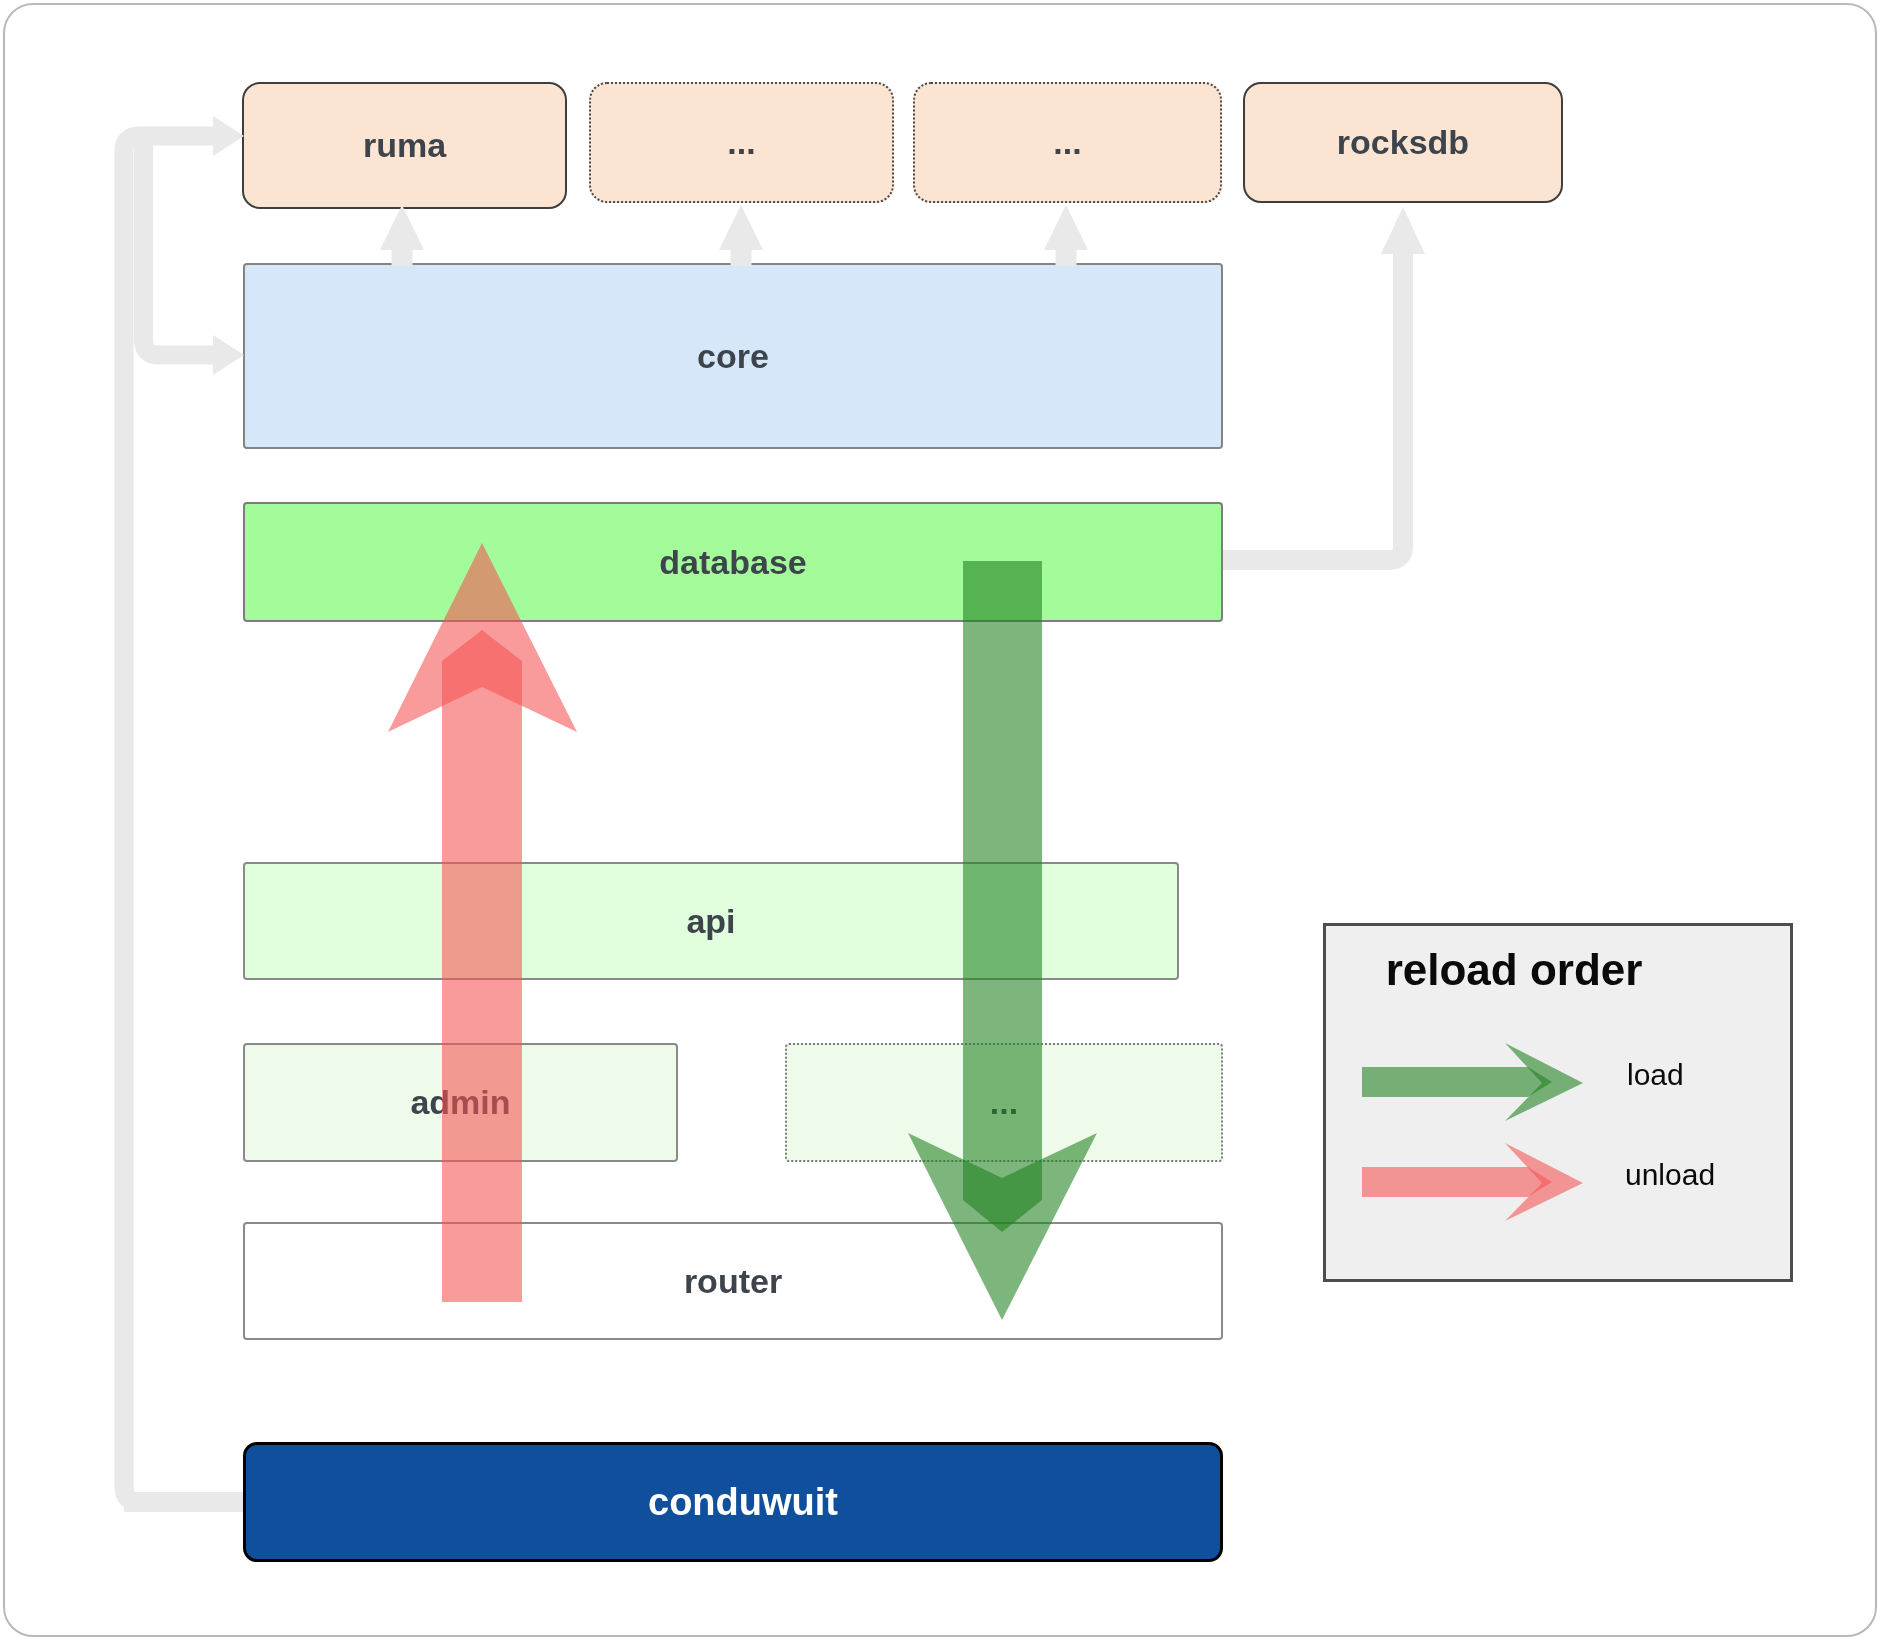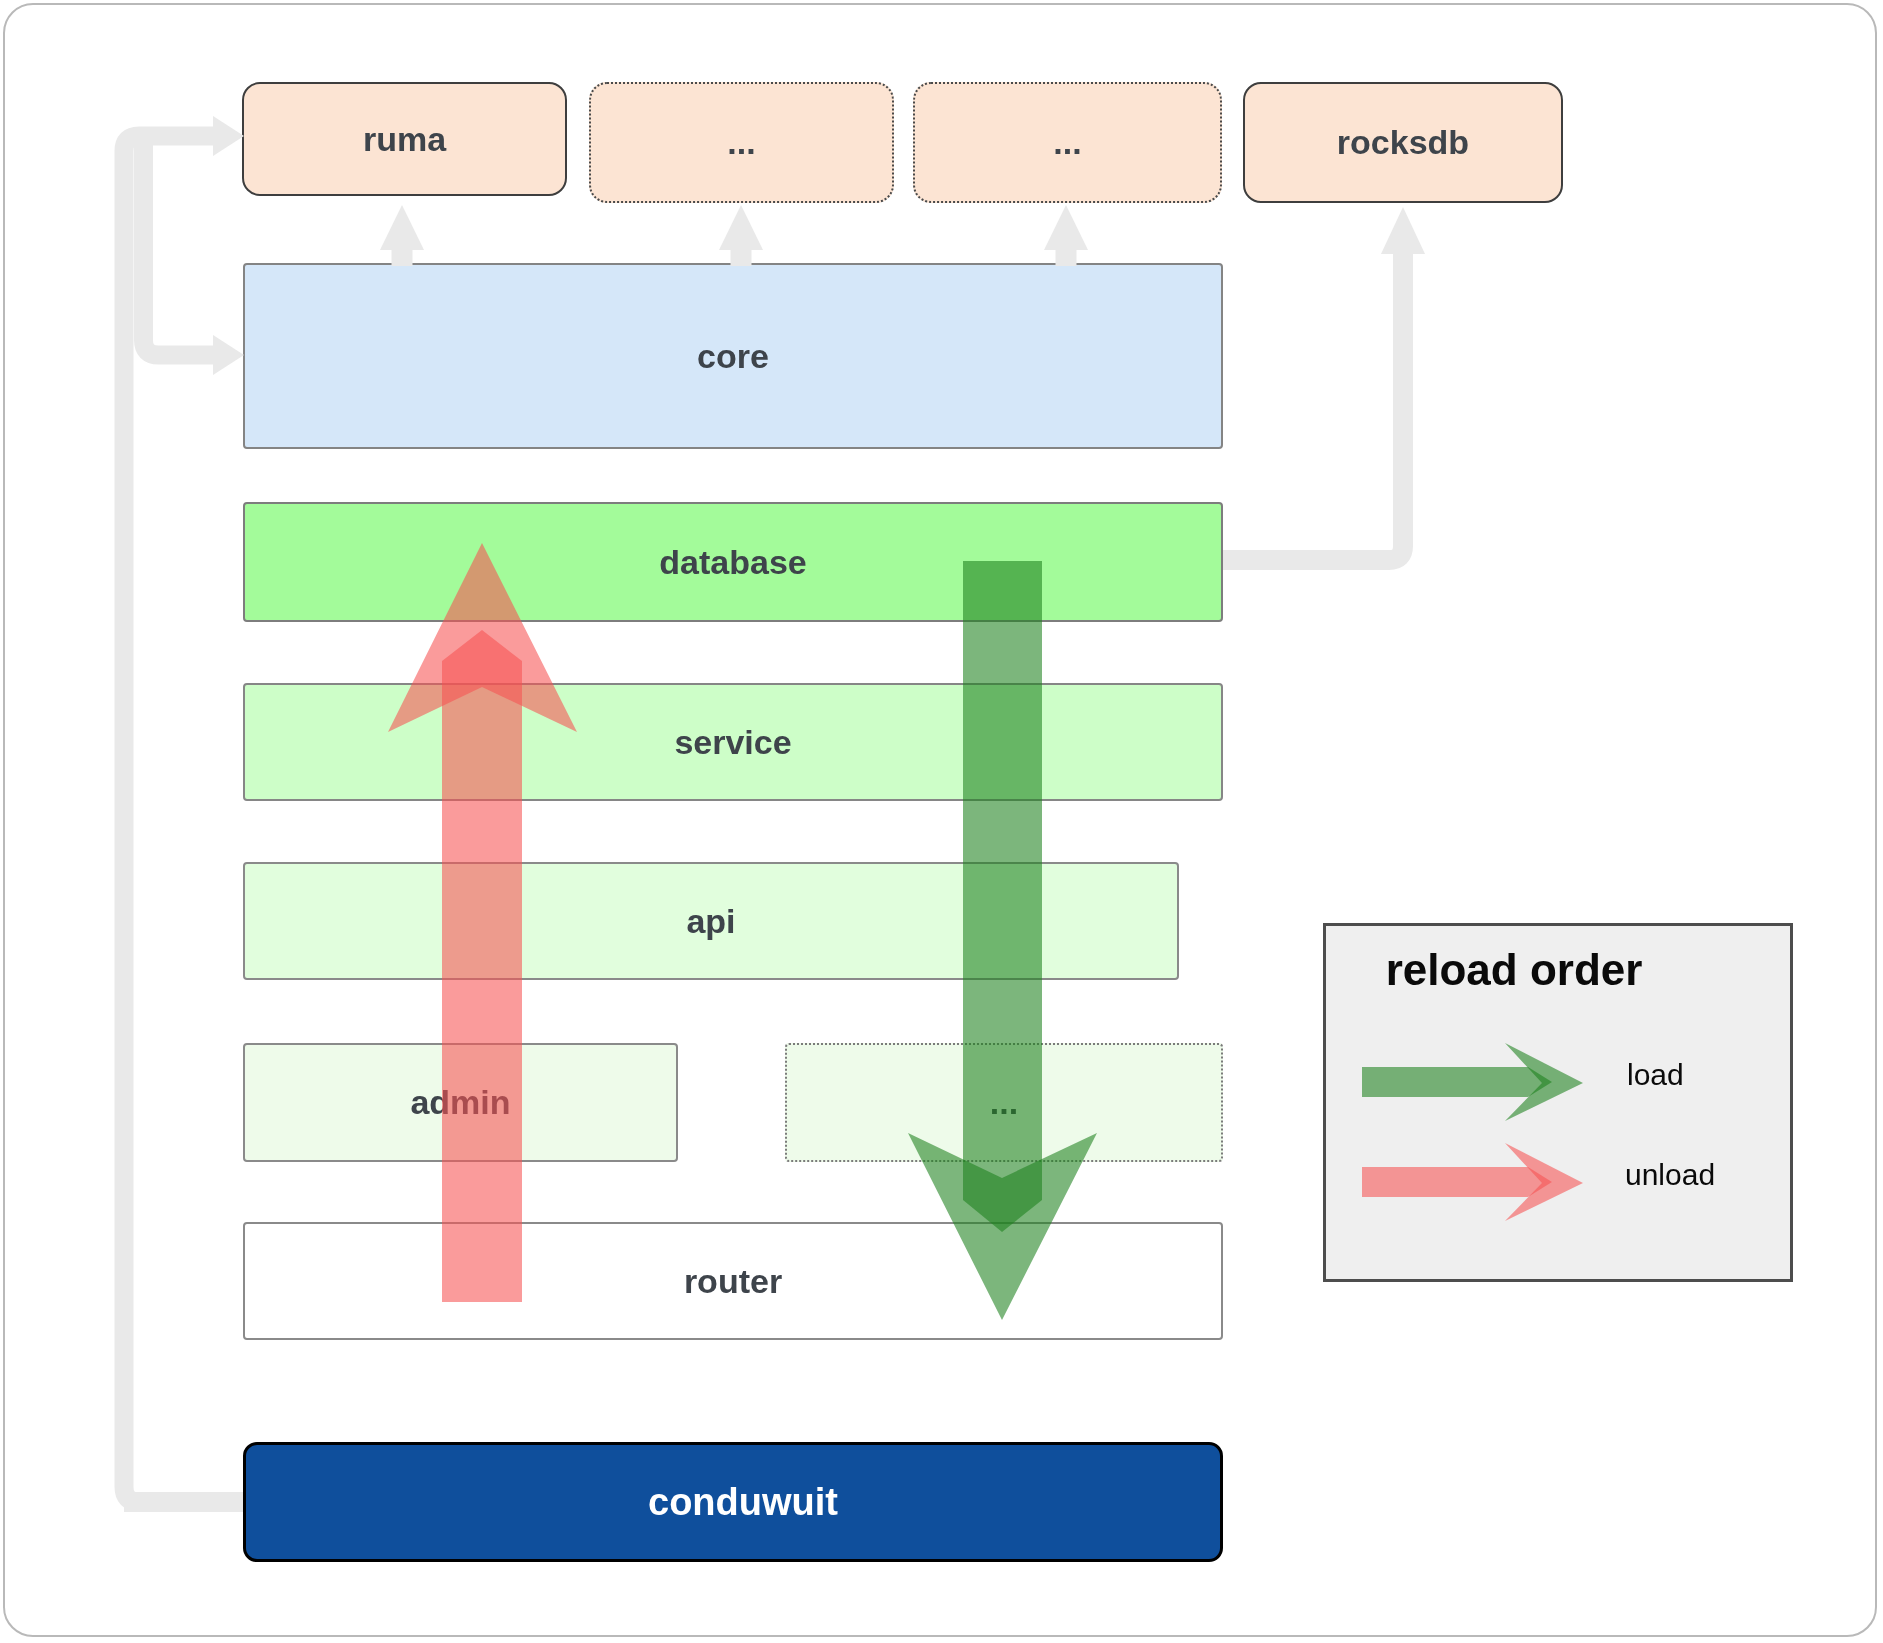--- a/index.html
+++ b/index.html
@@ -84,41 +84,38 @@
   #legend-load-label   { left: 1627px; top: 1058px; }
   #legend-unload-label { left: 1625px; top: 1158px; }
 </style>
 </head>
 <body>
 
 <div id="canvas">
 
   <div id="outer-frame"></div>
 
-  <div class="node peach" style="left:242px; top:82px; width:325px; height:114px;">
+  <div class="node peach" style="left:242px; top:82px; width:325px; height:127px;">
     <span>ruma</span>
   </div>
   <div class="node peach-dotted" style="left:589px; top:82px; width:305px; height:121px;">
     <span>...</span>
   </div>
   <div class="node peach-dotted" style="left:913px; top:82px; width:309px; height:121px;">
     <span>...</span>
   </div>
   <div class="node peach" style="left:1243px; top:82px; width:320px; height:121px;">
     <span>rocksdb</span>
   </div>
 
   <div class="node blue" style="left:243px; top:263px; width:980px; height:186px;">
     <span>core</span>
   </div>
   <div class="node green1" style="left:243px; top:502px; width:980px; height:120px;">
     <span>database</span>
-  </div>
-  <div class="node green2" style="left:243px; top:683px; width:980px; height:118px;">
-    <span>service</span>
   </div>
   <div class="node green3" style="left:243px; top:862px; width:936px; height:118px;">
     <span>api</span>
   </div>
   <div class="node green4" style="left:243px; top:1043px; width:435px; height:119px;">
     <span>admin</span>
   </div>
   <div class="node green4-dotted" style="left:785px; top:1043px; width:438px; height:119px;">
     <span>...</span>
   </div>

